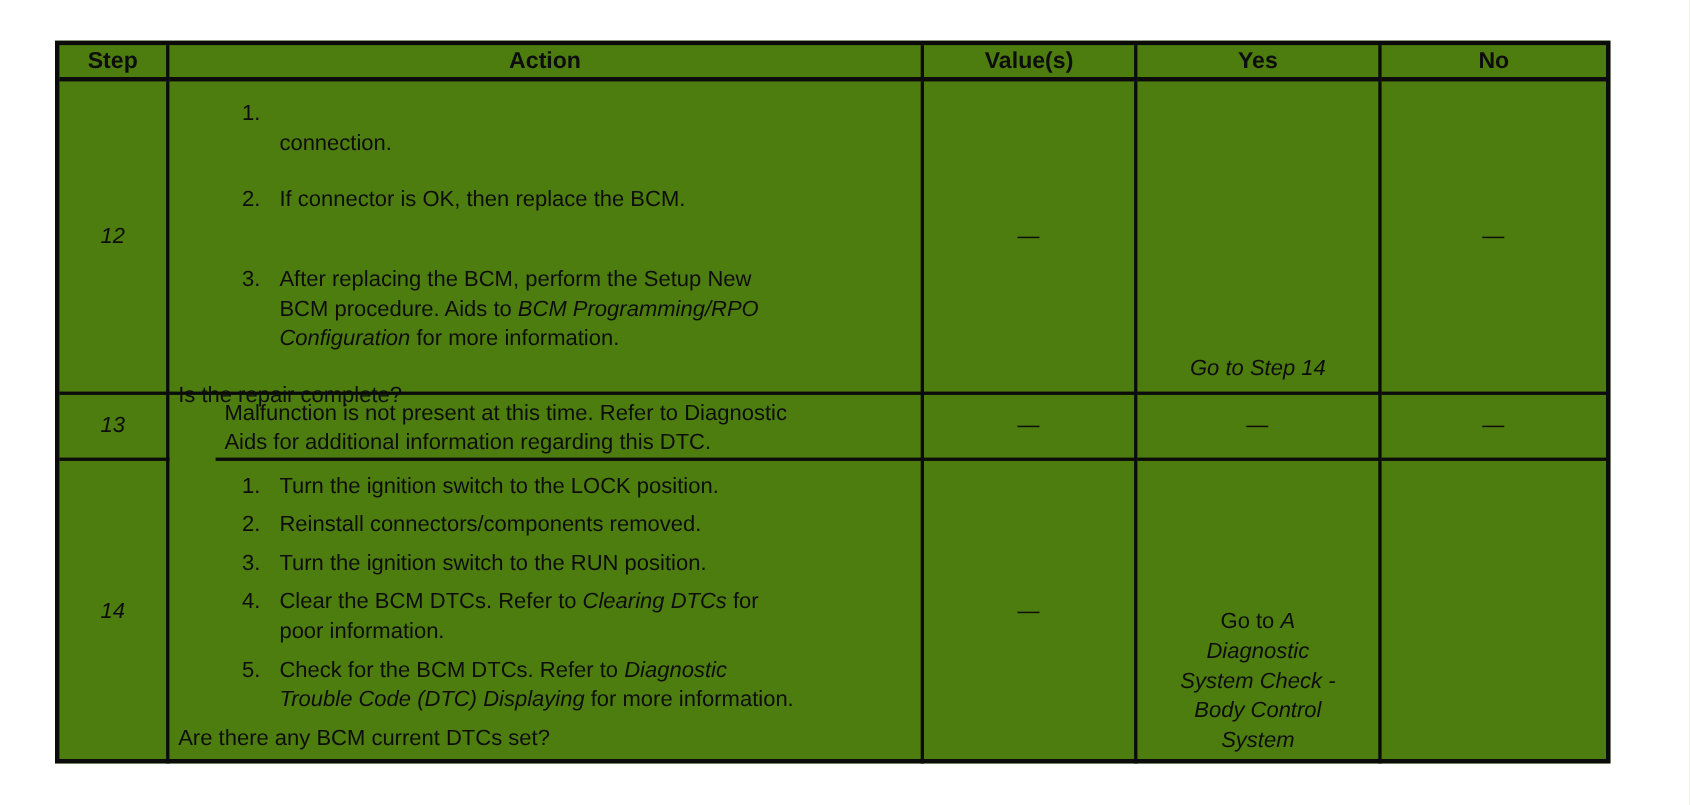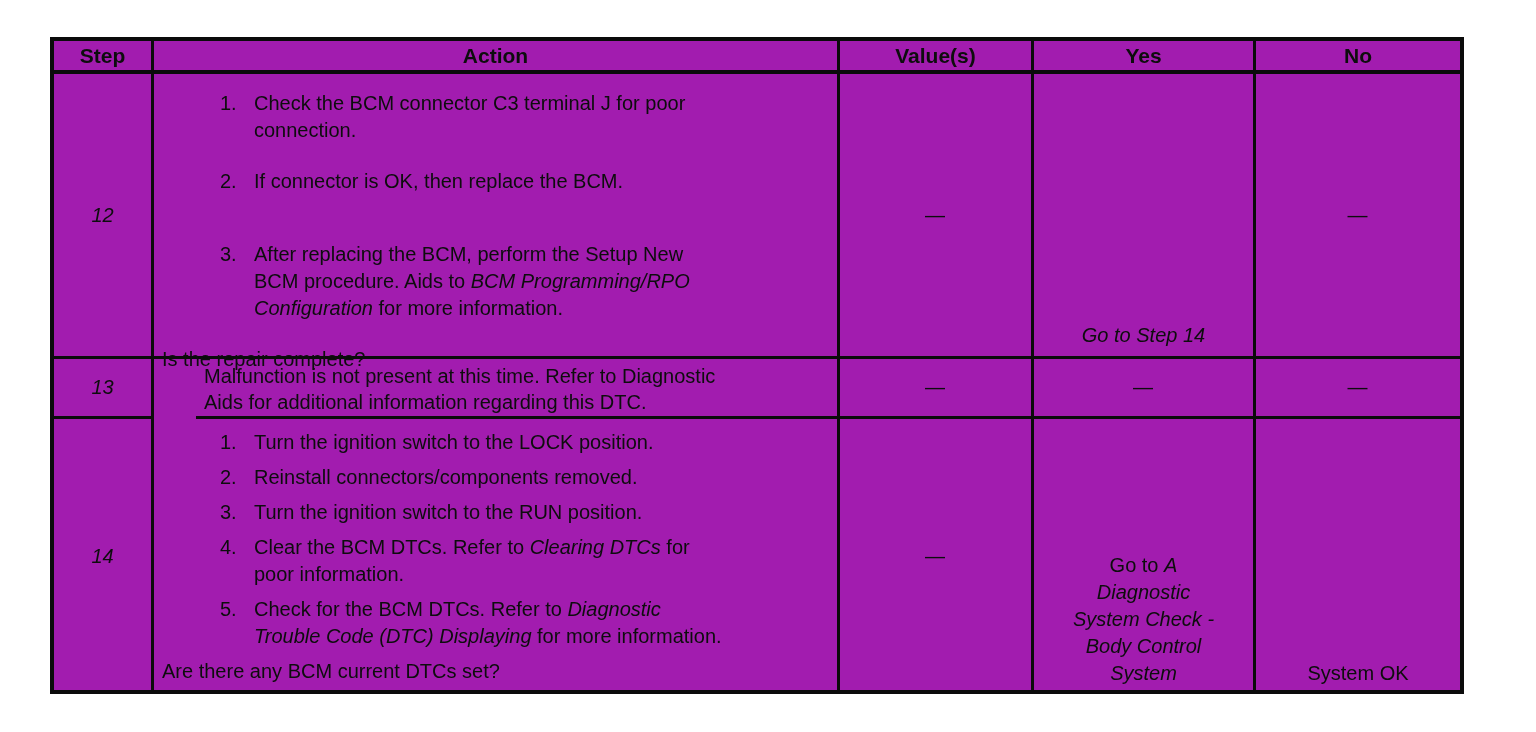--- a/index.html
+++ b/index.html
@@ -11,21 +11,21 @@
     color: #0d0d0d;
     position: relative;
     overflow: hidden;
   }
   .sheet { position: absolute; inset: 0; background: #fff; }
 
   .gm-table {
     position: absolute; left: 50px; top: 37px;
     width: 1414px; height: 657px;
     border: 4px solid var(--ink);
-    background: #a21caf;
+    background: #4d7c0f;
     display: grid;
     grid-template-columns: 100px 686px 194px 222px 1fr;
     grid-template-rows: 33px 285px 60px 1fr;
   }
 
   .cell {
     border-right: 3px solid var(--ink);
     border-bottom: 3px solid var(--ink);
     font-size: 20px;
     line-height: 27px;
@@ -79,21 +79,21 @@
     <div class="cell head">Step</div>
     <div class="cell head">Action</div>
     <div class="cell head">Value(s)</div>
     <div class="cell head">Yes</div>
     <div class="cell head lastcol">No</div>
 
     <div class="cell stepcell">12</div>
     <div class="cell actioncell a12">
       <div class="item">
         <span class="num">1.</span>
-        <span class="txt"><span>Check the BCM connector C3 terminal J for poor</span><br><span>connection.</span></span>
+        <span class="txt"><br><span>connection.</span></span>
       </div>
       <div class="item">
         <span class="num">2.</span>
         <span class="txt"><span>If connector is OK, then replace the BCM.</span></span>
       </div>
       <div class="item gap-before">
         <span class="num">3.</span>
         <span class="txt"><span>After replacing the BCM, perform the Setup New</span><br><span>BCM procedure. Aids to </span><span class="it">BCM Programming/RPO</span><br><span class="it">Configuration</span><span> for more information.</span></span>
       </div>
       <div class="question"><span>Is the repair complete?</span></div>
@@ -143,18 +143,15 @@
         <span class="txt"><span>Check for the BCM DTCs. Refer to </span><span class="it">Diagnostic</span><br><span class="it">Trouble Code (DTC) Displaying</span><span> for more information.</span></span>
       </div>
       <div class="question"><span>Are there any BCM current DTCs set?</span></div>
     </div>
     <div class="cell midcell lastrow">
         <span class="dash">—</span>
       </div>
     <div class="cell botcell lastrow">
         <span><span>Go to </span><span class="it">A</span><br><span class="it">Diagnostic</span><br><span class="it">System Check -</span><br><span class="it">Body Control</span><br><span class="it">System</span></span>
       </div>
-    <div class="cell botcell lastcol lastrow">
-        <span><span>System OK</span></span>
-      </div>
 
   </div>
 </div>
 
 </body></html>

